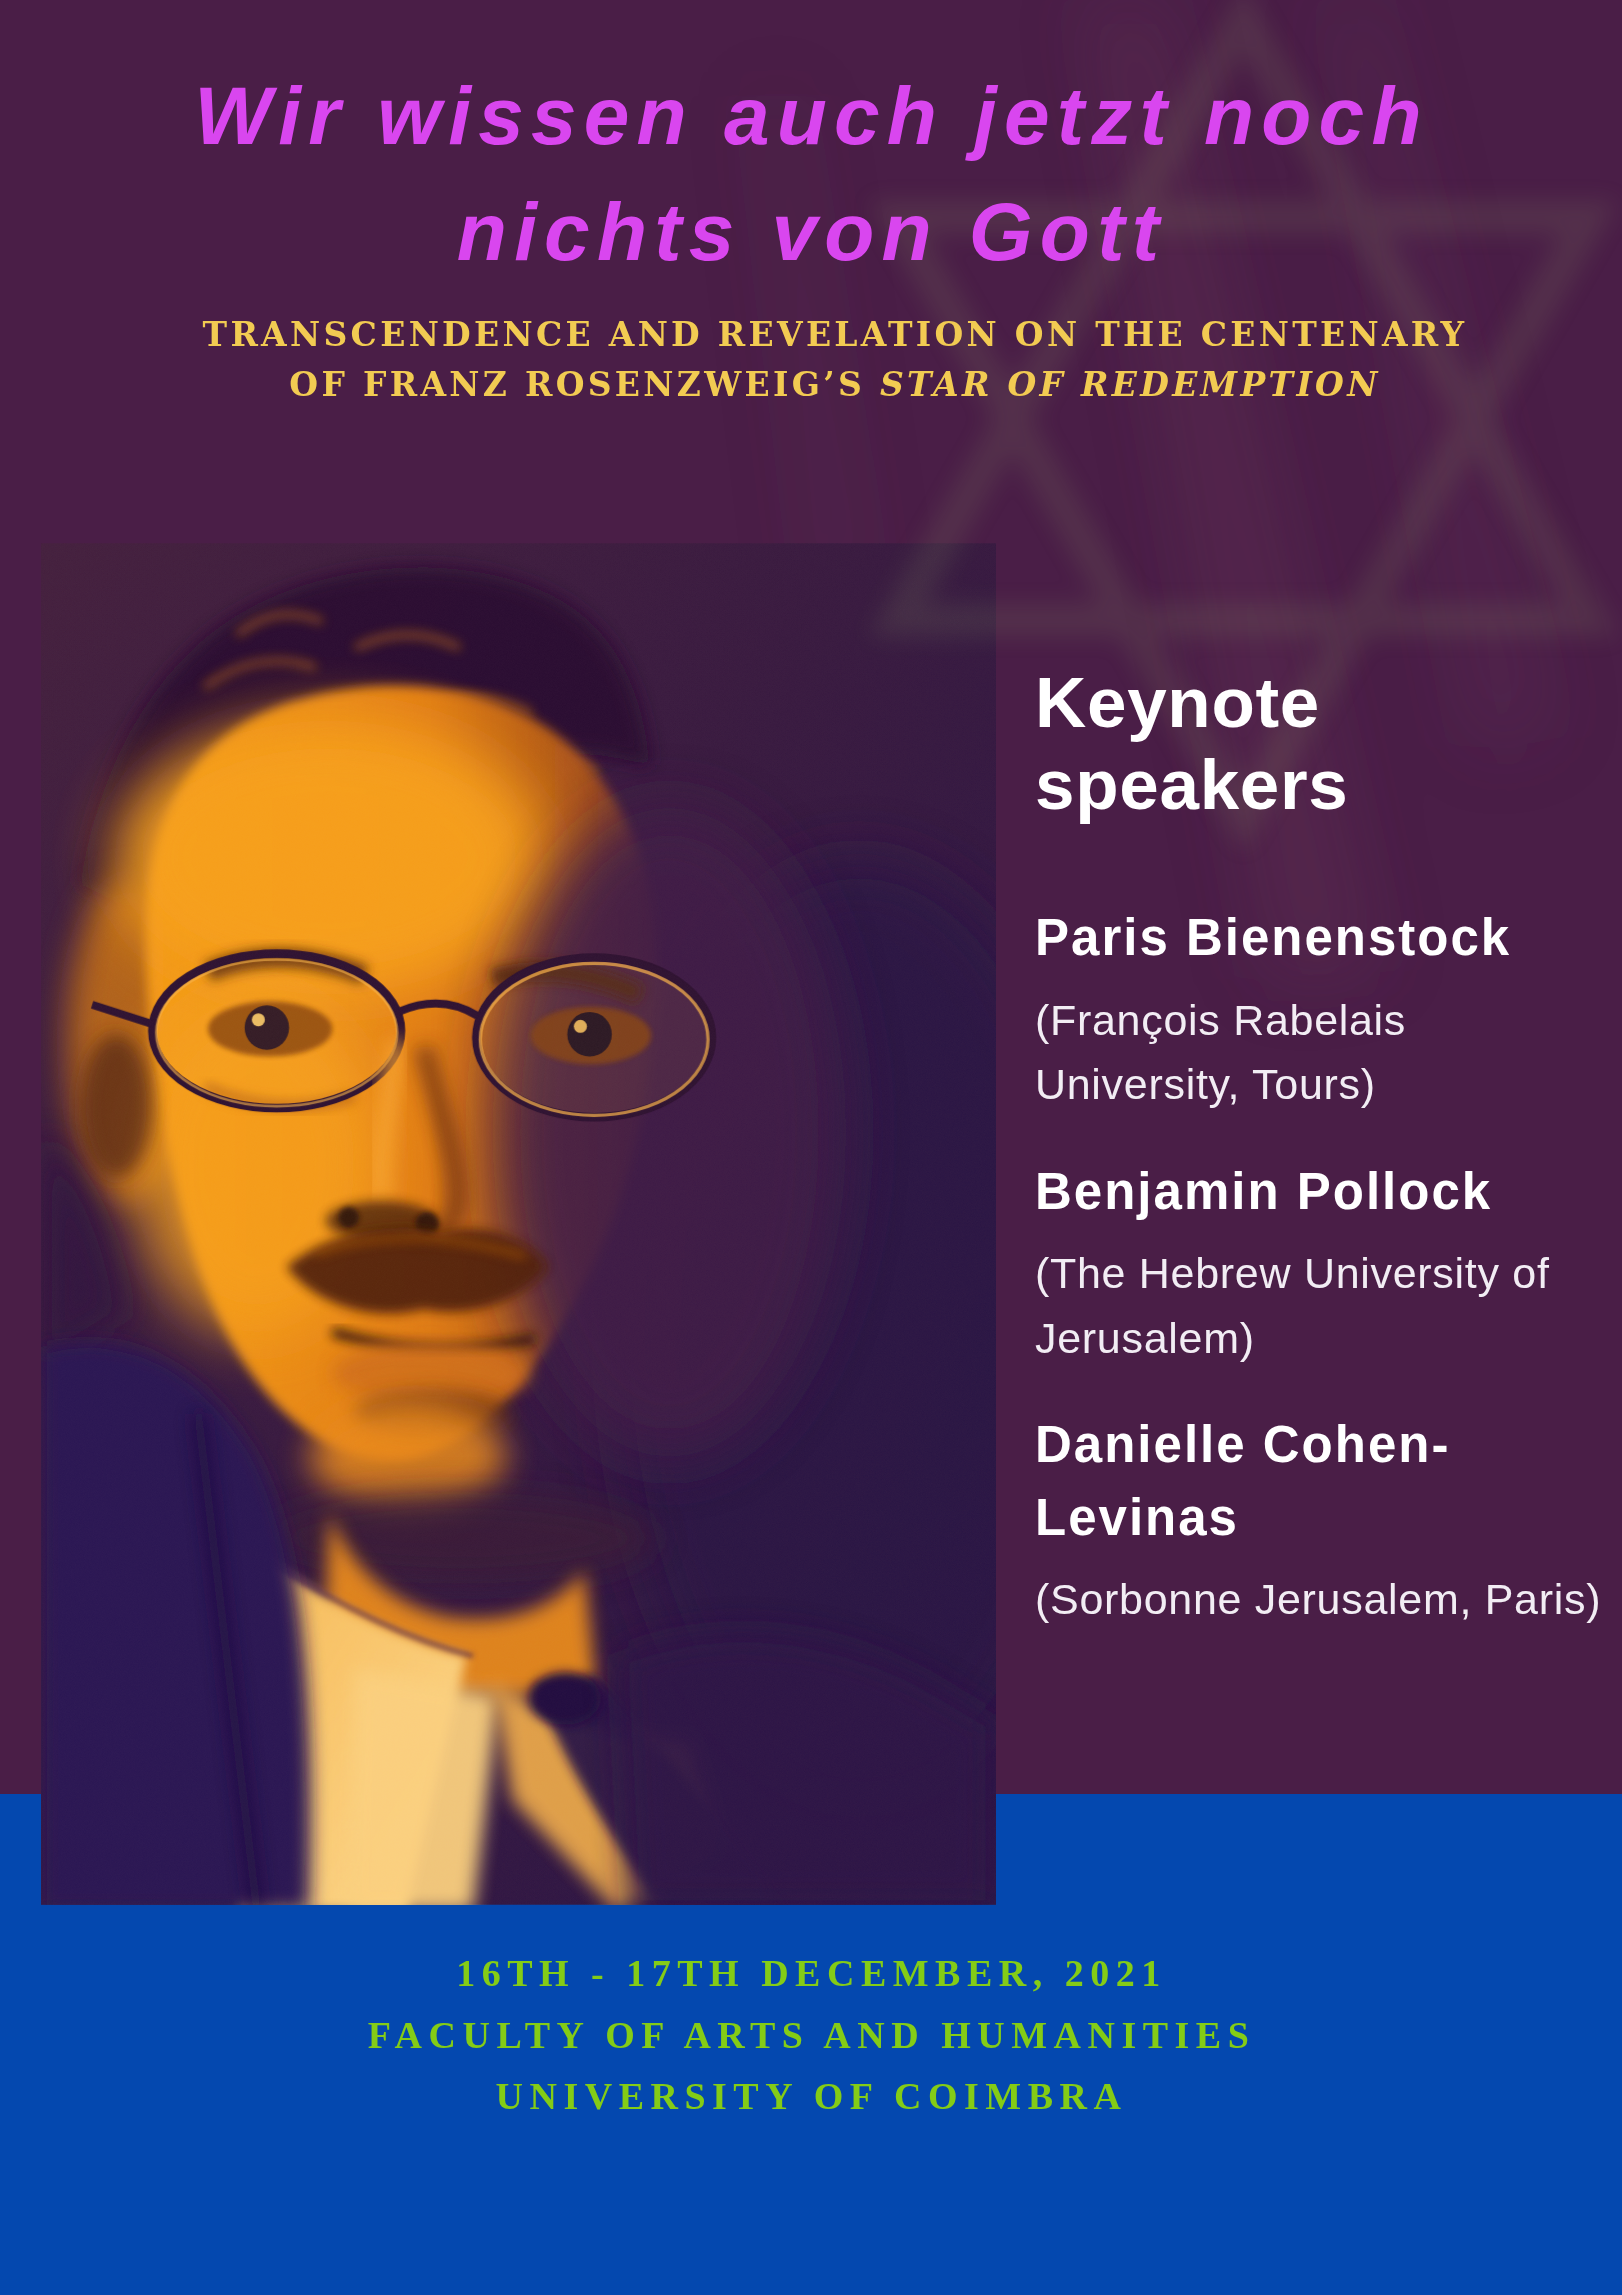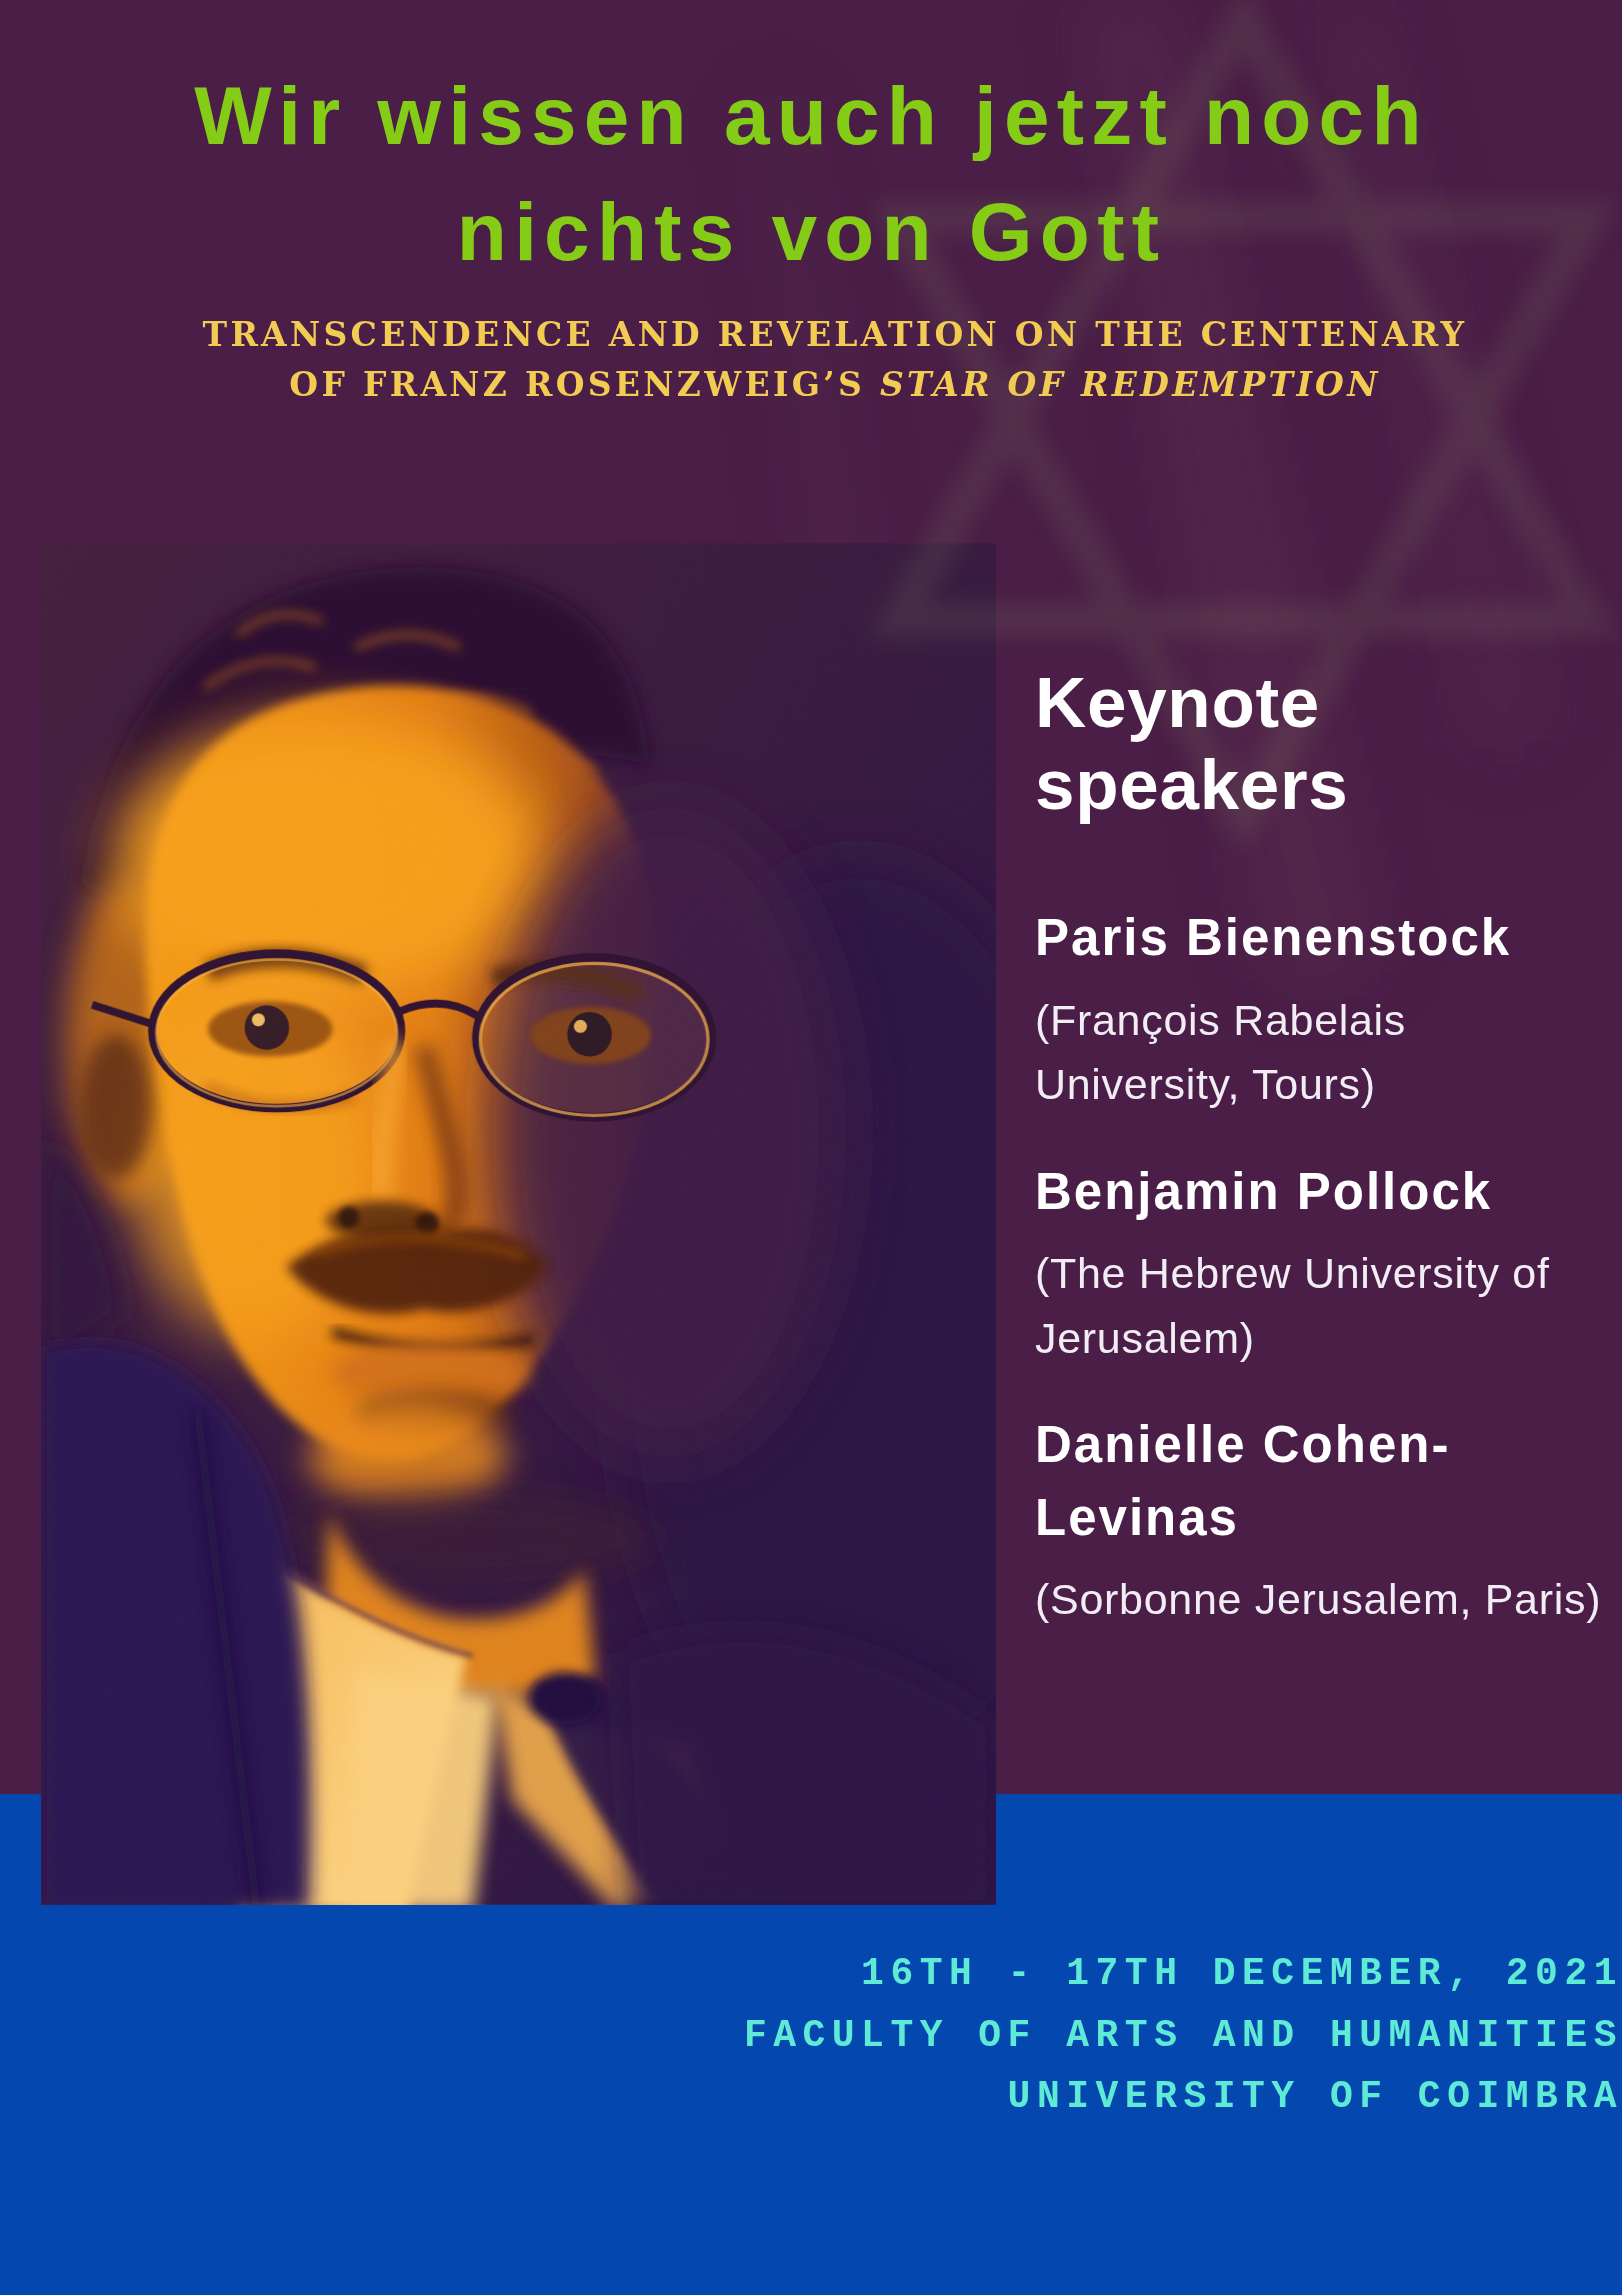--- a/index.html
+++ b/index.html
@@ -11,23 +11,23 @@
     font-family:"Liberation Sans",sans-serif;
   }
   
   .decor{position:absolute;left:0;top:0;z-index:0;}
   .band{position:absolute;left:0;top:1794px;width:1623px;height:501px;background:#0448AF;z-index:1;}
   .portrait{position:absolute;left:41px;top:543px;width:955px;height:1362px;z-index:2;}
   .star{position:absolute;left:0;top:0;z-index:3;pointer-events:none;}
   .title-block{position:absolute;left:0;top:0;width:1623px;text-align:center;z-index:4;padding-top:58px;}
   .title-line{
     margin:0;
-    font-weight:700;
+    font-style:italic;font-weight:700;
     font-size:82px;line-height:1.42;letter-spacing:7.2px;
-    color:#84cc16;
+    color:#d946ef;
   }
   .subtitle{
     margin-top:19.6px;
     font-family:"DejaVu Serif","Liberation Serif",serif;
     font-weight:700;font-size:33px;letter-spacing:3.3px;line-height:1.5;
     color:#F2CB52;
     padding-left:47px;
   }
   .subtitle .ital{font-style:italic;}
   .speakers{position:absolute;left:1035px;top:662px;width:578px;z-index:4;color:#FFFFFF;}
@@ -39,24 +39,24 @@
   .speaker-name{
     max-width:530px;
     font-size:51px;font-weight:700;letter-spacing:2px;line-height:1.42;
   }
   .speaker-aff{
     margin-top:13px;
     font-size:43px;font-weight:400;letter-spacing:0.7px;line-height:1.5;
     color:#F2EDF4;
   }
   .band-inner{
-    padding-top:149px;text-align:right;
-    font-family:Liberation Mono, monospace;
+    padding-top:149px;text-align:center;
+    font-family:Liberation Serif, serif;
     font-weight:700;font-size:38px;letter-spacing:6.5px;line-height:1.62;
-    color:#5eead4;
+    color:#84cc16;
   }
 </style>
 </head>
 <body>
 
 <div class="poster">
 
   <svg class="decor" width="1623" height="2295" viewBox="0 0 2480 3508" aria-hidden="true">
     <defs>
       <filter id="streakBlur" x="-40%" y="-40%" width="180%" height="180%">

